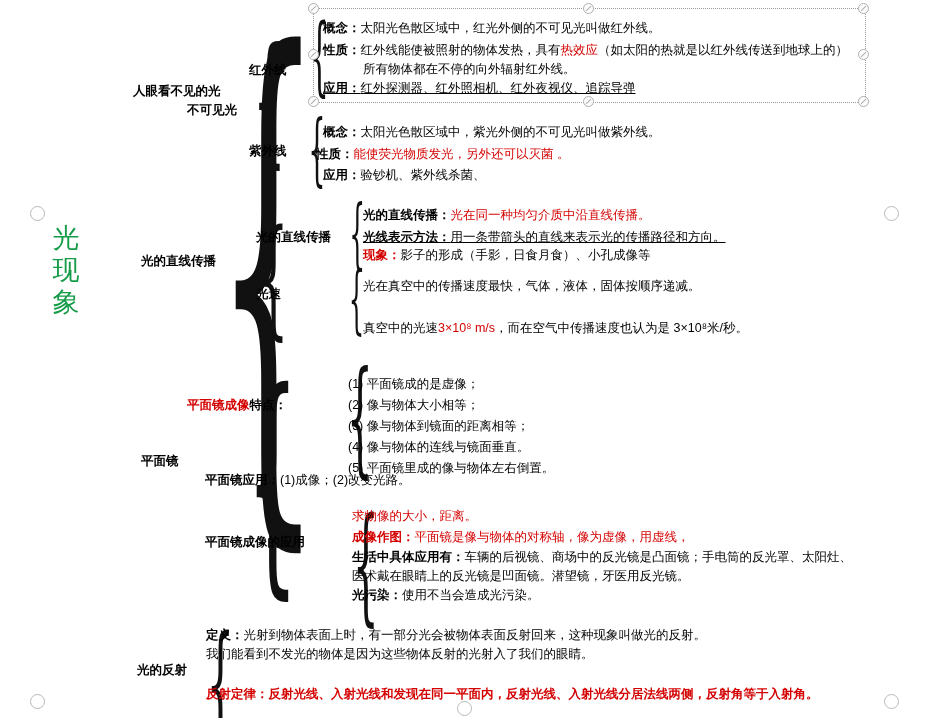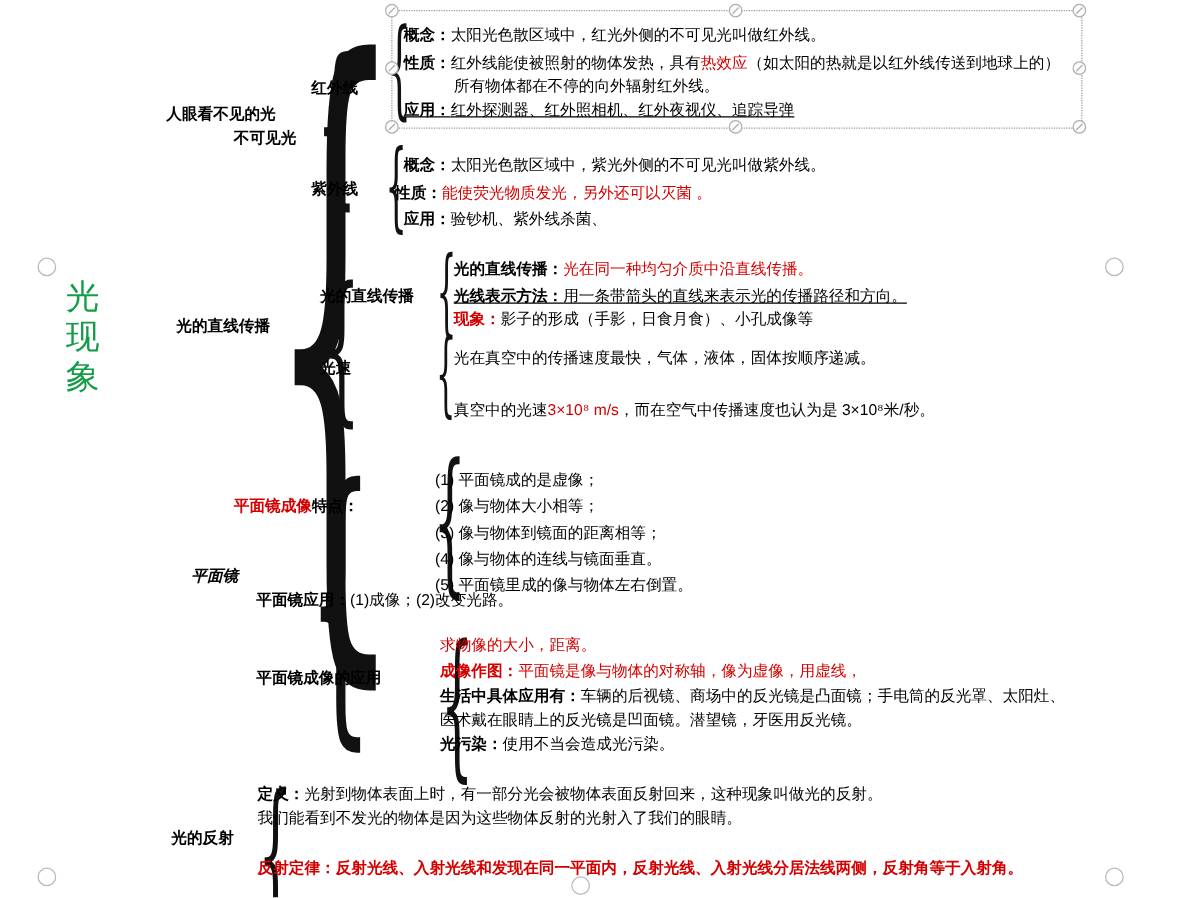--- a/index.html
+++ b/index.html
@@ -183,21 +183,21 @@
   <div class="brace" style="left:333px; top:262px; font-size:74px; transform:scaleX(0.33);">{</div>
 
   <div class="t" style="left:363px; top:277px;">
     <span>光在真空中的传播速度最快，气体，液体，固体按顺序递减。</span>
   </div>
 
   <div class="t" style="left:363px; top:319px;">
     <span>真空中的光速</span><span class="red">3×10⁸ m/s</span><span>，而在空气中传播速度也认为是 3×10⁸米/秒。</span>
   </div>
 
-  <div class="t b" style="left:153px; top:452px;font-style:italic;">平面镜</div>
+  <div class="t b" style="left:141px; top:452px;">平面镜</div>
 
   <div class="brace" style="left:196px; top:360px; font-size:240px; transform:scaleX(0.34);">{</div>
 
   <div class="t" style="left:187px; top:396px;">
     <span class="redb">平面镜成像</span><span class="b">特点：</span>
   </div>
   <div class="brace" style="left:320px; top:355px; font-size:125px; transform:scaleX(0.33);">{</div>
 
   <div class="t" style="left:348px; top:375px;">(1) 平面镜成的是虚像；</div>
   <div class="t" style="left:348px; top:396px;">(2) 像与物体大小相等；</div>

